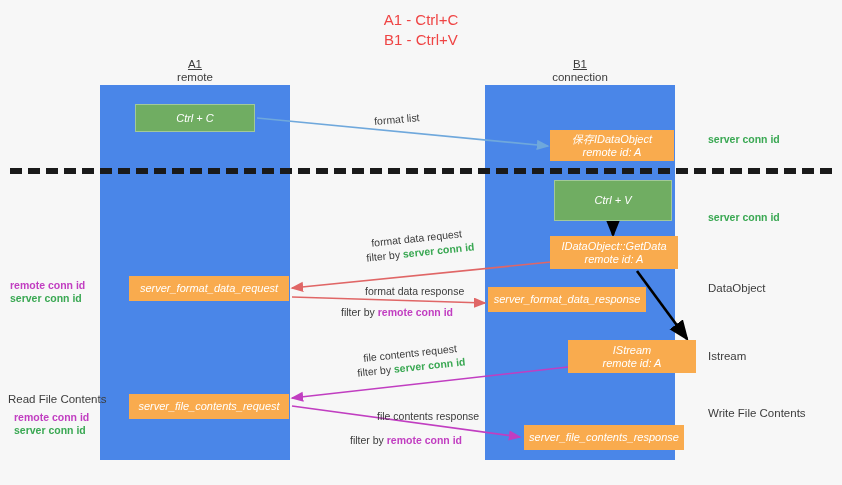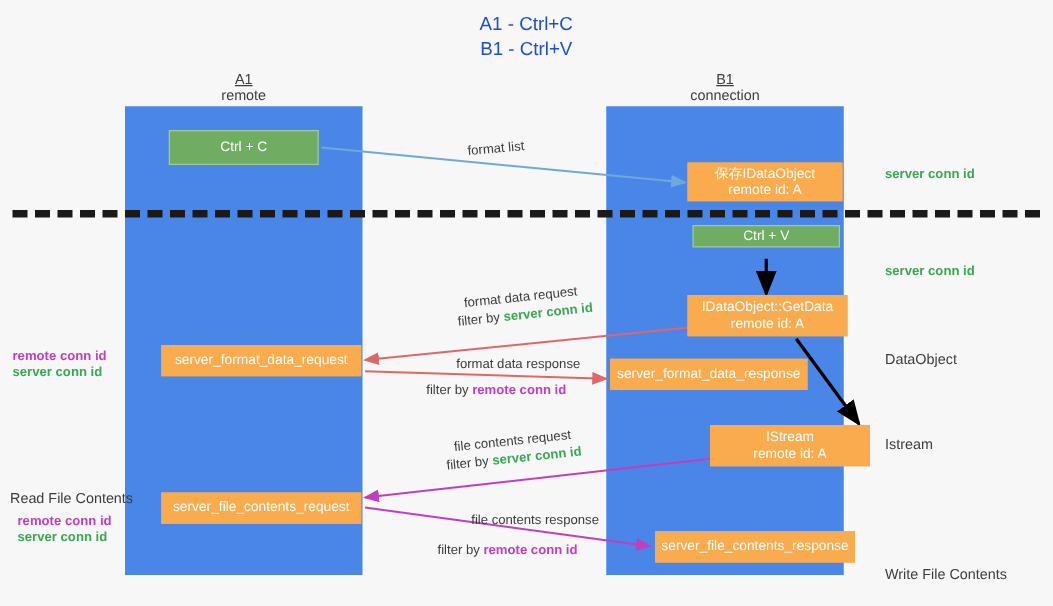--- a/index.html
+++ b/index.html
@@ -7,21 +7,21 @@
     width:842px;height:485px;
     background:#f7f7f7;
     font-family:"Liberation Sans","DejaVu Sans",sans-serif;
     overflow:hidden;
   }
   #stage{position:relative;width:842px;height:485px;}
 
   
   .title{
     position:absolute;left:0;top:10px;width:842px;
-    text-align:center;font-size:15px;color:#1d4ed8;line-height:20px;
+    text-align:center;font-size:15px;color:#ef4444;line-height:20px;
   }
 
   
   .lane-head{
     position:absolute;text-align:center;font-size:11.5px;color:#3c3c3c;
     line-height:13px;width:160px;
   }
   .lane-head .t1{display:block;text-decoration:underline;}
   .lane-head .t2{display:block;}
 
@@ -32,20 +32,21 @@
   #lane-a{left:100px;}
   #lane-b{left:485px;}
 
   
   .box{
     position:absolute;box-sizing:border-box;
     display:flex;align-items:center;justify-content:center;
     flex-direction:column;
     color:#ffffff;font-size:11px;line-height:13px;text-align:center;
     border:1px solid rgba(255,255,255,.35);
+    font-style:italic;
   }
   .green{background:#6aa84f;background:#70ad62;}
   .orange{background:#f9ab4e;border-color:#f9ab4e;}
 
   
   .dashline{
     position:absolute;left:10px;top:168px;width:822px;height:0;
     border-top:6px dashed #1a1a1a;
   }
 
@@ -115,21 +116,21 @@
 
   <div class="box green" style="left:135px;top:104px;width:120px;height:28px;">
     <span>Ctrl + C</span>
   </div>
 
   <div class="box orange" style="left:550px;top:130px;width:124px;height:31px;">
     <span>保存IDataObject</span>
     <span>remote id: A</span>
   </div>
 
-  <div class="box green" style="left:554px;top:180px;width:118px;height:18px;">
+  <div class="box green" style="left:554px;top:180px;width:118px;height:41px;">
     <span>Ctrl + V</span>
   </div>
 
   <div class="box orange" style="left:550px;top:236px;width:128px;height:33px;">
     <span>IDataObject::GetData</span>
     <span>remote id: A</span>
   </div>
 
   <div class="box orange" style="left:488px;top:287px;width:158px;height:25px;">
     <span>server_format_data_response</span>
@@ -173,21 +174,21 @@
 
   <div class="lbl" style="left:377px;top:409px;">file contents response</div>
   <div class="lbl" style="left:350px;top:433px;">
     <span>filter by </span><span class="purple-t">remote conn id</span>
   </div>
 
   <div class="lbl green-t" style="left:708px;top:132px;">server conn id</div>
   <div class="lbl green-t" style="left:708px;top:210px;">server conn id</div>
   <div class="lbl big" style="left:708px;top:245px;margin-top:36px;">DataObject</div>
   <div class="lbl big" style="left:708px;top:349px;">Istream</div>
-  <div class="lbl big" style="left:708px;top:406px;margin-top:47px;">Write File Contents</div>
+  <div class="lbl big" style="left:708px;top:406px;">Write File Contents</div>
 
   <div class="lbl purple-t" style="left:10px;top:278px;">remote conn id</div>
   <div class="lbl green-t" style="left:10px;top:291px;">server conn id</div>
 
   <div class="lbl big" style="left:8px;top:392px;">Read File Contents</div>
   <div class="lbl purple-t" style="left:14px;top:410px;">remote conn id</div>
   <div class="lbl green-t" style="left:14px;top:423px;">server conn id</div>
 
 </div>
 

